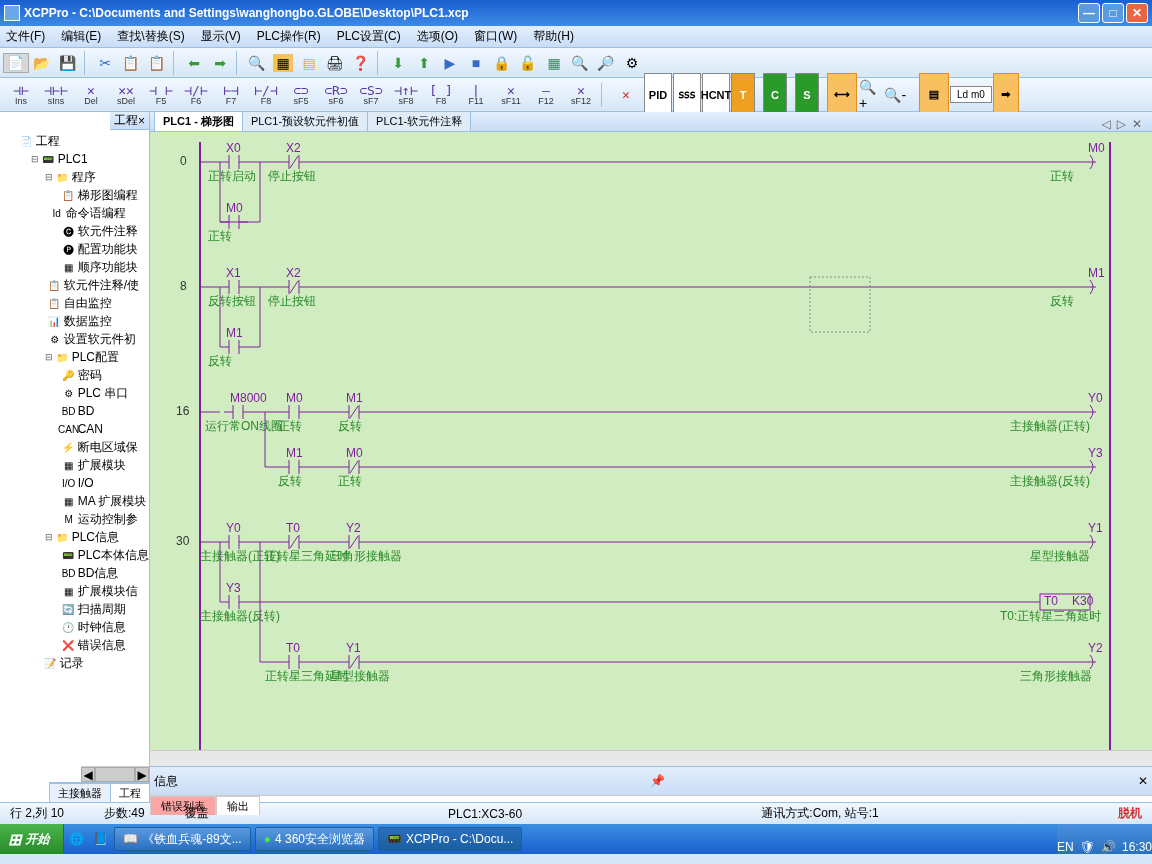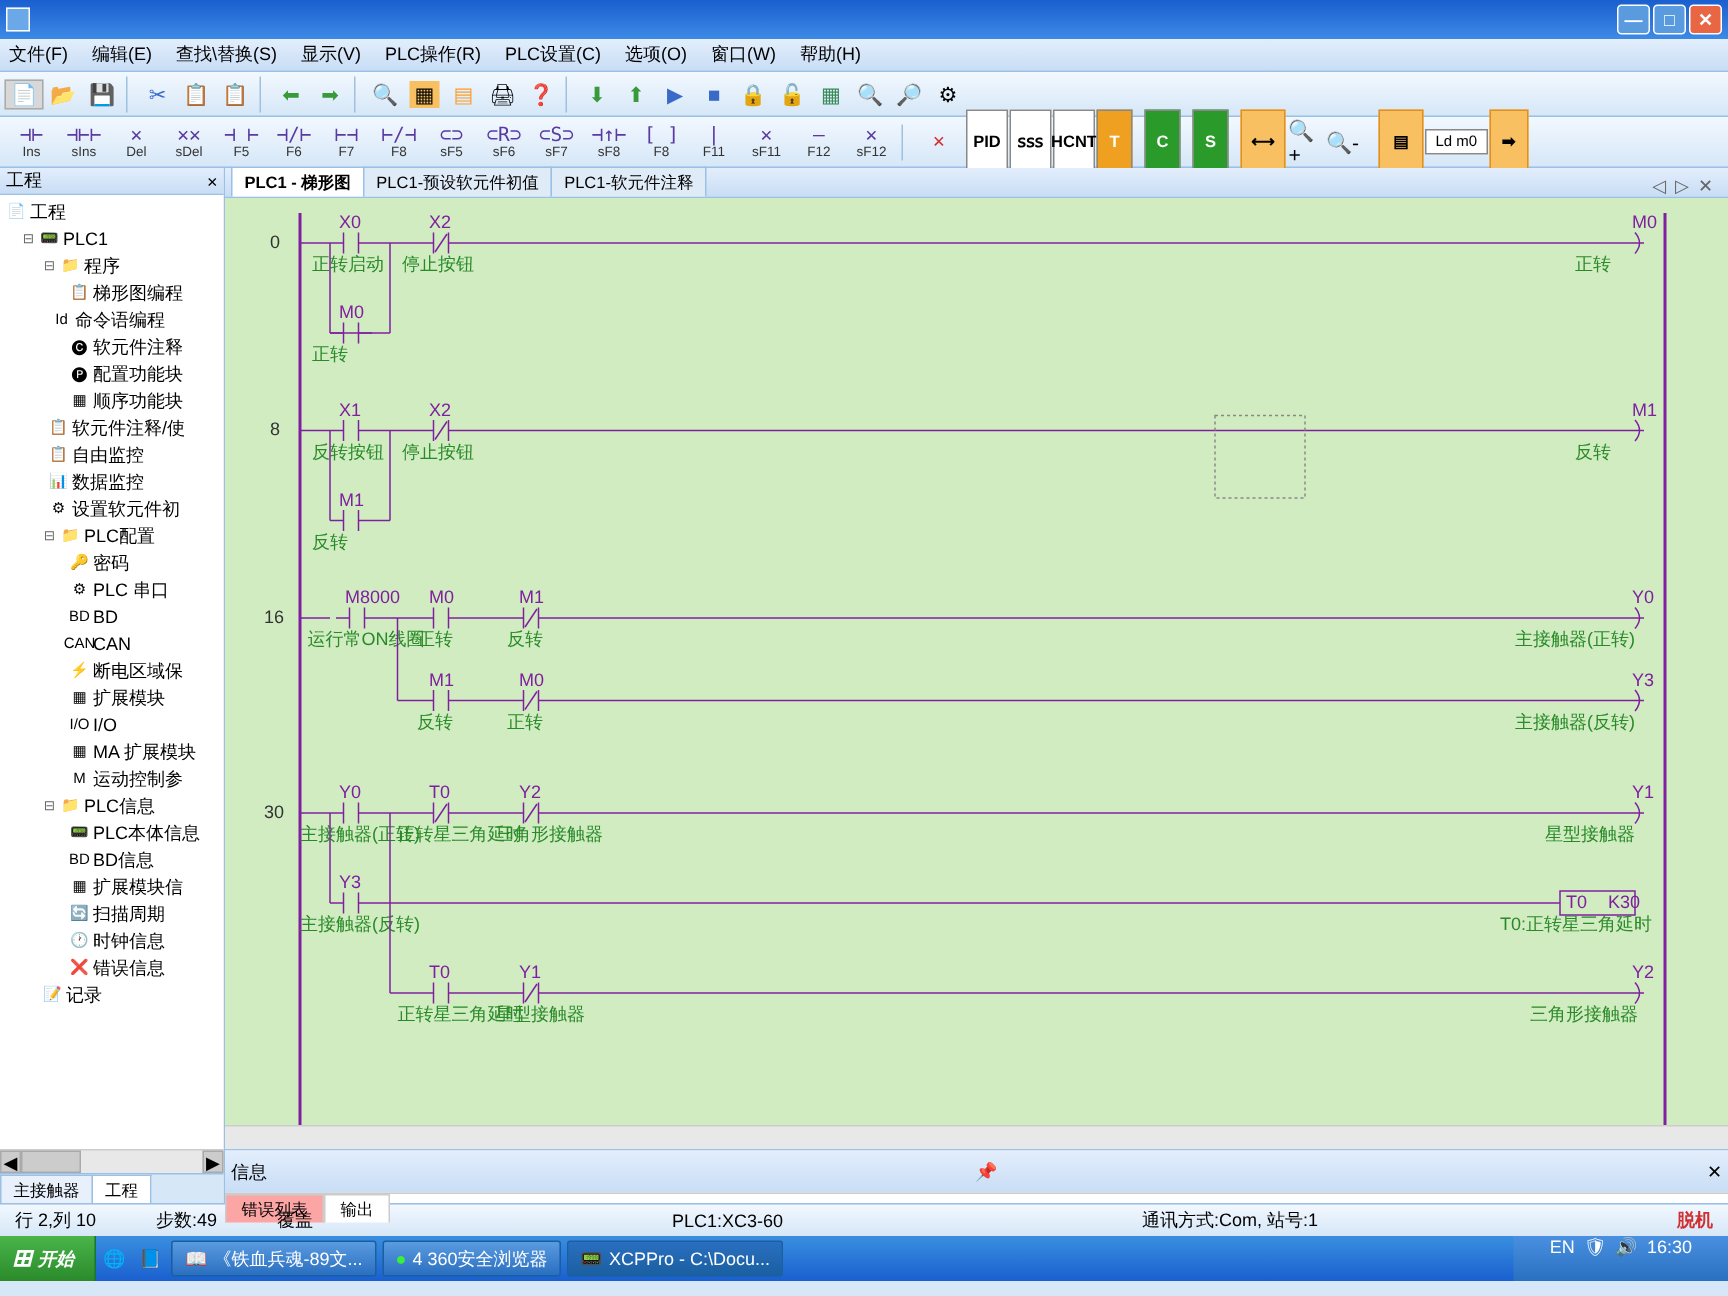--- a/index.html
+++ b/index.html
@@ -14,21 +14,21 @@
 .toolbar { height:30px; background:linear-gradient(#f2f8ff,#d6e7f7); display:flex; align-items:center; padding:0 4px; gap:2px; border-bottom:1px solid #9ac0e6; }
 .tbtn { width:24px; height:24px; border:1px solid transparent; display:flex; align-items:center; justify-content:center; cursor:pointer; border-radius:2px; }
 .tsep { width:5px; height:24px; border-left:1px solid #a0c0e0; margin:0 2px; }
 .tglyph { font-size:14px; }
 .ladder-toolbar { height:34px; background:linear-gradient(#f2f8ff,#d6e7f7); display:flex; align-items:center; padding:0 4px; gap:1px; border-bottom:1px solid #9ac0e6; }
 .ltbtn { width:34px; height:32px; display:flex; flex-direction:column; align-items:center; justify-content:center; cursor:pointer; border-radius:2px; font-size:10px; gap:0; }
 .ltbtn .sym { font-size:13px; color:#5a3aa0; font-family:monospace; line-height:1; }
 .ltbtn .lbl { font-size:9px; color:#333; line-height:1; }
 .big-btn { width:28px; height:43px; border:1px solid #888; display:flex; align-items:center; justify-content:center; font-weight:bold; cursor:pointer; font-size:11px; }
 .main { display:flex; height:690px; }
-.sidebar { width:150px; background:#fff; border-right:1px solid #9ac0e6; display:flex; flex-direction:column; }
+.sidebar { width:150px; background:#fff; border-right:1px solid #9ac0e6; display:flex; flex-direction:column;align-items:flex-end; }
 .sidebar-hdr { height:18px; background:linear-gradient(#e3eefc,#c8ddf5); border-bottom:1px solid #9ac0e6; padding:2px 4px; font-size:11px; display:flex; align-items:center; }
 .tree { flex:1; overflow:auto; padding:2px 0; background:#fff; }
 .tree-item { display:flex; align-items:center; height:18px; padding-left:4px; cursor:pointer; white-space:nowrap; gap:2px; }
 .ti-icon { width:14px; height:14px; display:inline-flex; align-items:center; justify-content:center; font-size:10px; }
 .exp { width:10px; color:#666; font-size:9px; text-align:center; }
 .sidebar-scroll { height:16px; background:#e8e8e8; border-top:1px solid #ccc; display:flex; }
 .sidebar-tabs { height:20px; background:#d6e7f7; display:flex; border-top:1px solid #9ac0e6; }
 .sidetab { padding:2px 8px; border:1px solid #9ac0e6; border-bottom:none; margin-right:-1px; background:#e8f0fb; cursor:pointer; font-size:11px; }
 .sidetab.active { background:#fff; }
 .editor { flex:1; display:flex; flex-direction:column; background:#fff; }
@@ -46,28 +46,29 @@
 .info-tab { padding:2px 10px; border:1px solid #ccc; border-bottom:none; background:#fca5a5; cursor:pointer; font-size:11px; }
 .info-tab.active { background:#fff; }
 .statusbar { height:22px; background:linear-gradient(#f2f8ff,#d6e7f7); display:flex; align-items:center; padding:0 10px; gap:40px; border-top:1px solid #9ac0e6; font-size:11px; }
 .statusbar .sfield { white-space:nowrap; }
 .statusbar .spacer { flex:1; }
 .statusbar .offline { color:#d03030; font-weight:bold; }
 .taskbar { height:30px; background:linear-gradient(#3a8fe0,#1a5fcf); display:flex; align-items:center; color:#fff; }
 .start-btn { height:30px; padding:0 14px 0 8px; background:linear-gradient(#4ab54a,#2a8a2a); display:flex; align-items:center; gap:4px; font-weight:bold; font-style:italic; cursor:pointer; border-right:1px solid #1a7a1a; }
 .task-item { height:24px; padding:0 8px; margin:0 2px; background:linear-gradient(#5a9be0,#2a6fc0); border:1px solid #1a5fa0; display:flex; align-items:center; gap:4px; cursor:pointer; font-size:11px; max-width:160px; overflow:hidden; white-space:nowrap; border-radius:2px; }
 .task-item.active { background:linear-gradient(#2a6fc0,#1a5fa0); }
-.tray { margin-left:auto; height:30px; background:linear-gradient(#4a90e0,#2a70c0); display:flex; align-items:flex-start; padding:0 24px; gap:6px; font-size:11px; }
+.tray { margin-left:auto; height:30px; background:linear-gradient(#4a90e0,#2a70c0); display:flex; align-items:flex-end; padding:0 0; gap:6px; font-size:11px; }
 .ql { width:24px; height:24px; display:flex; align-items:center; justify-content:center; cursor:pointer; }
 </style>
 </head>
 <body>
 
 <div class="titlebar">
   <span class="icon"></span>
+  <span>XCPPro - C:\Documents and Settings\wanghongbo.GLOBE\Desktop\PLC1.xcp</span>
   <div class="winbtns">
     <span>—</span>
     <span>□</span>
     <span class="close">✕</span>
   </div>
 </div>
 
 <div class="menubar">
   <span>文件(F)</span>
   <span>编辑(E)</span>

